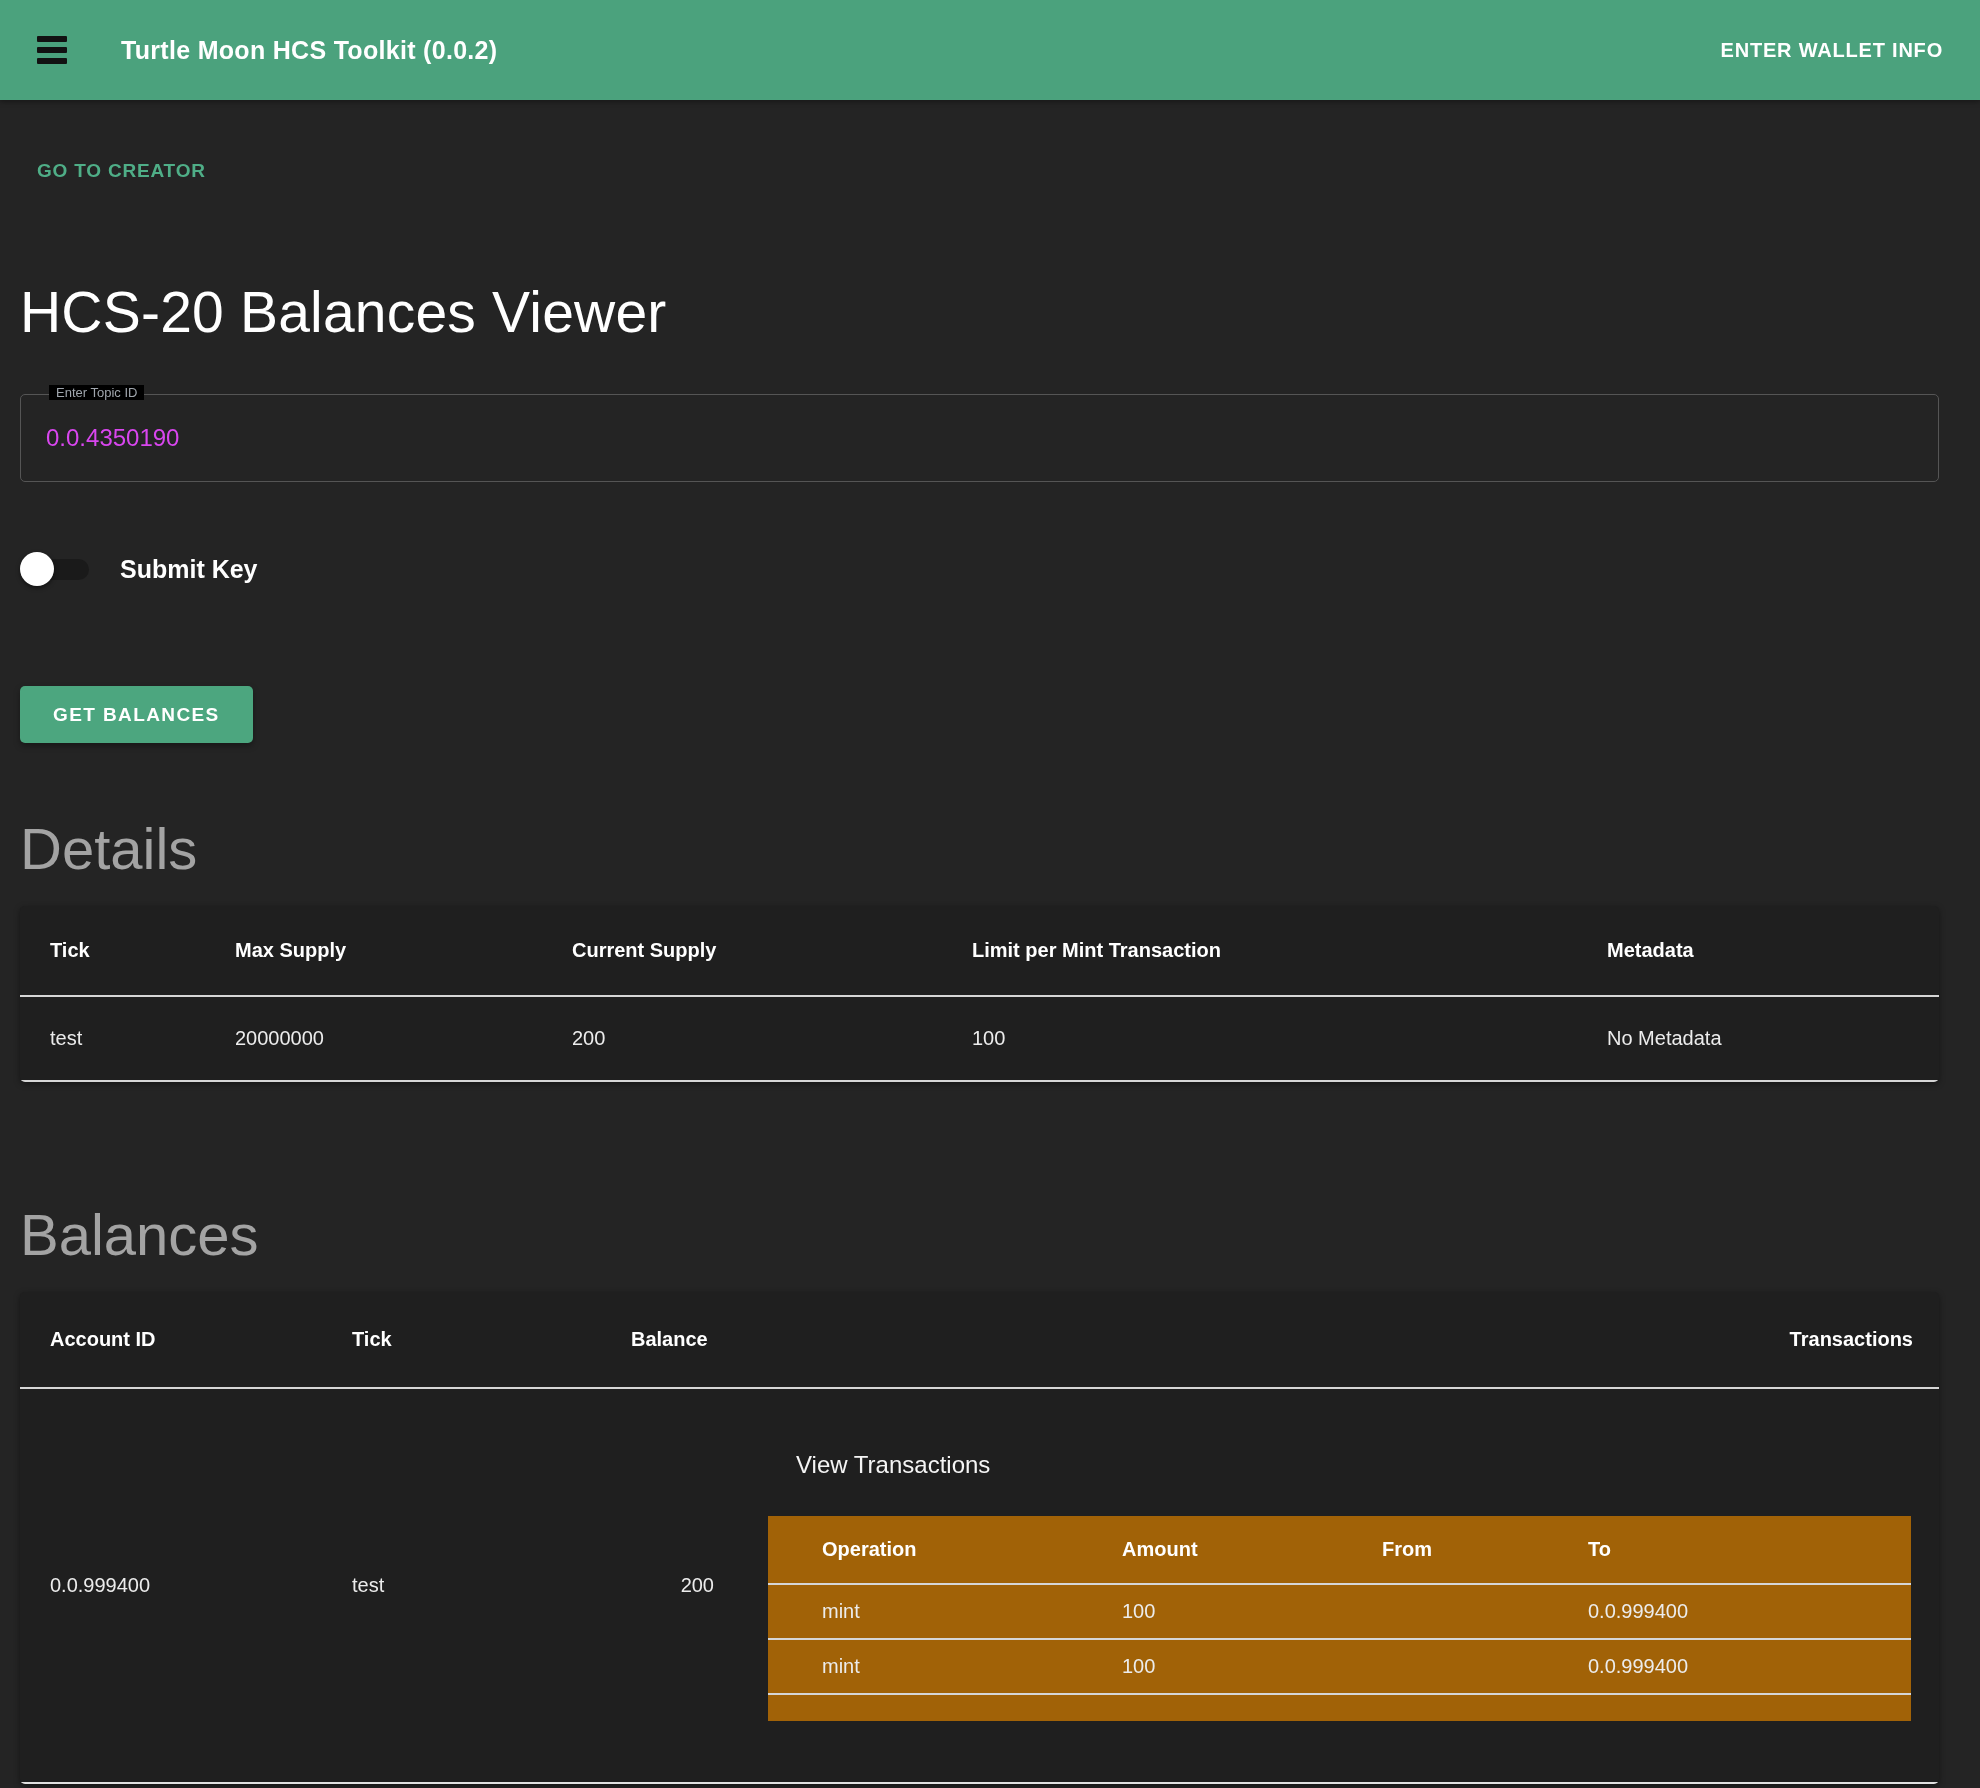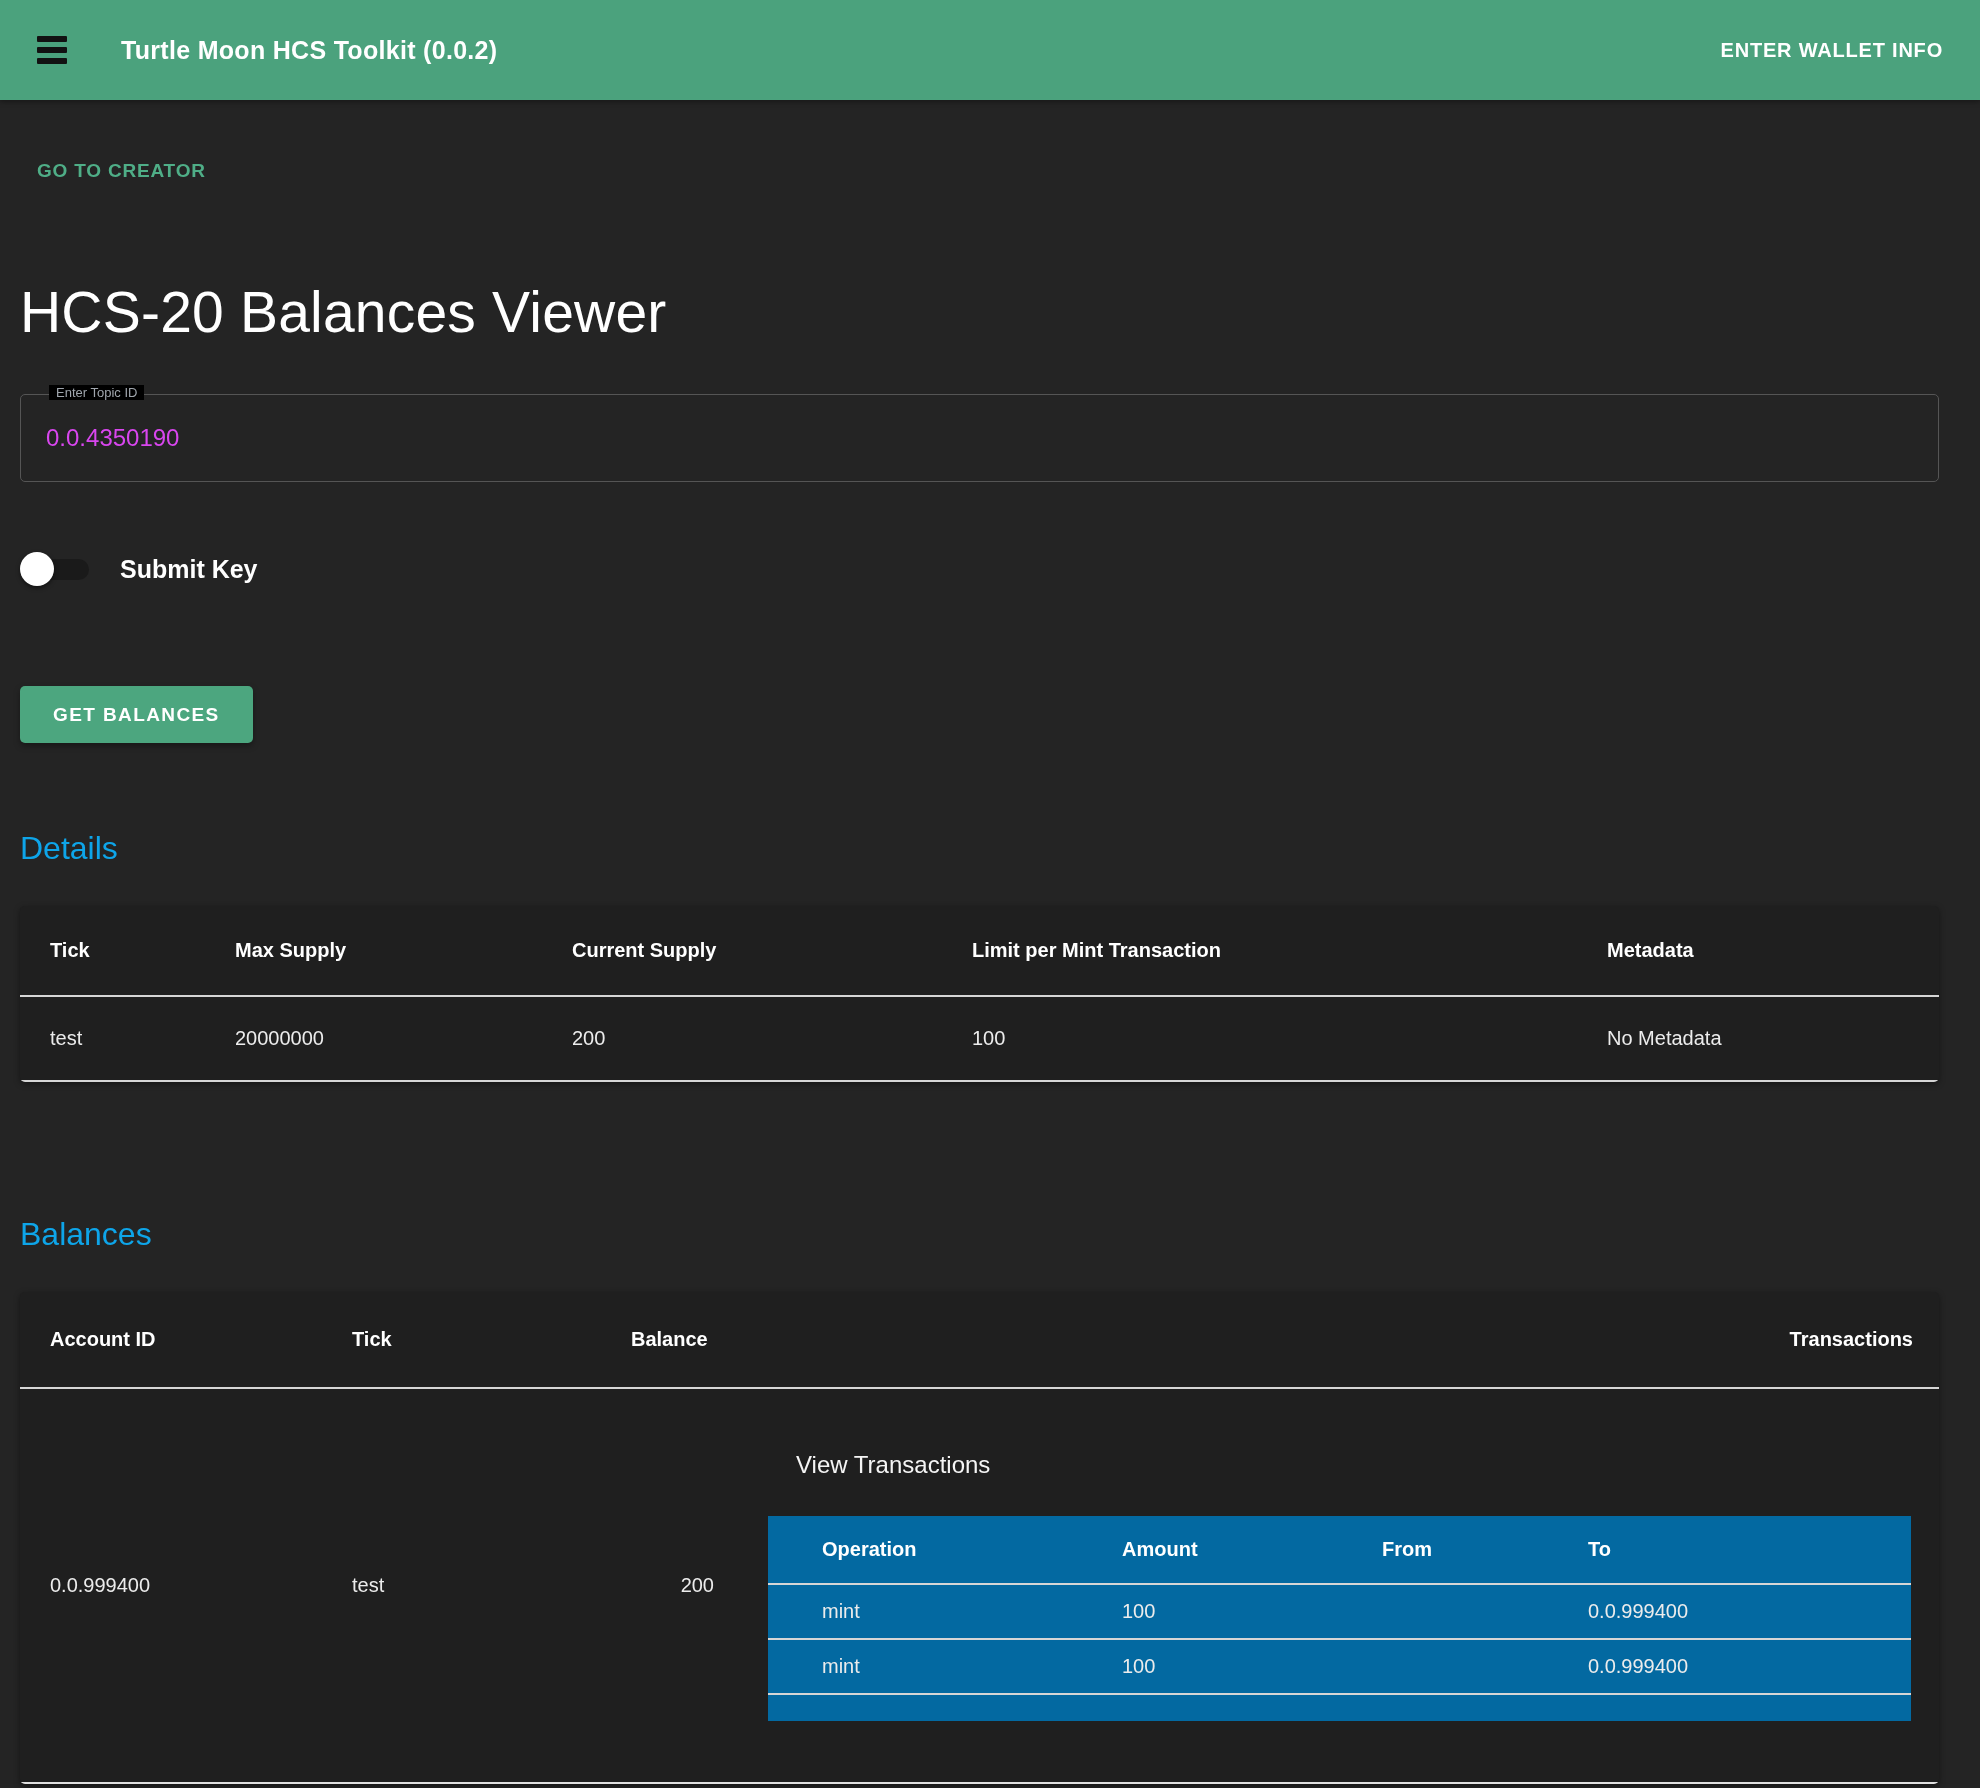--- a/index.html
+++ b/index.html
@@ -106,21 +106,21 @@
     background:#4ca67f; color:#fff;
     border:none; border-radius:5px;
     padding:0 33px; height:57px;
     font-size:19px; font-weight:700; letter-spacing:1.4px;
     font-family:inherit;
     cursor:pointer;
     box-shadow:0 3px 6px rgba(0,0,0,0.35);
   }
 
   h2.section-heading {
-    font-size:32px; font-weight:400; color:#0ea5e9; line-height:49px;
+    font-size:58px; font-weight:400; color:#a3a3a3; line-height:49px;
   }
   #details-heading { margin-top:81px; }
   #balances-heading { margin-top:128px; }
 
   .card {
     margin-top:33px;
     background:#1f1f1f;
     border-radius:5px;
     box-shadow:0 2px 6px rgba(0,0,0,0.4);
     overflow:hidden;
@@ -160,21 +160,21 @@
     padding:62px 28px 61px 20px;
     align-self:stretch;
   }
   .tx-summary {
     font-size:24px; color:#f5f5f5;
     padding-left:28px;
     cursor:pointer;
   }
   .tx-wrap {
     margin-top:37px;
-    background:#0369a1;
+    background:#a16207;
     padding-bottom:26px;
   }
   table.tx { width:100%; border-collapse:collapse; table-layout:fixed; }
   table.tx th {
     text-align:left; font-size:20px; font-weight:700; color:#fff;
     padding:22px 0 22px 54px;
     border-bottom:2px solid #d6d6d6;
   }
   table.tx td {
     font-size:20px; color:#ececec;

